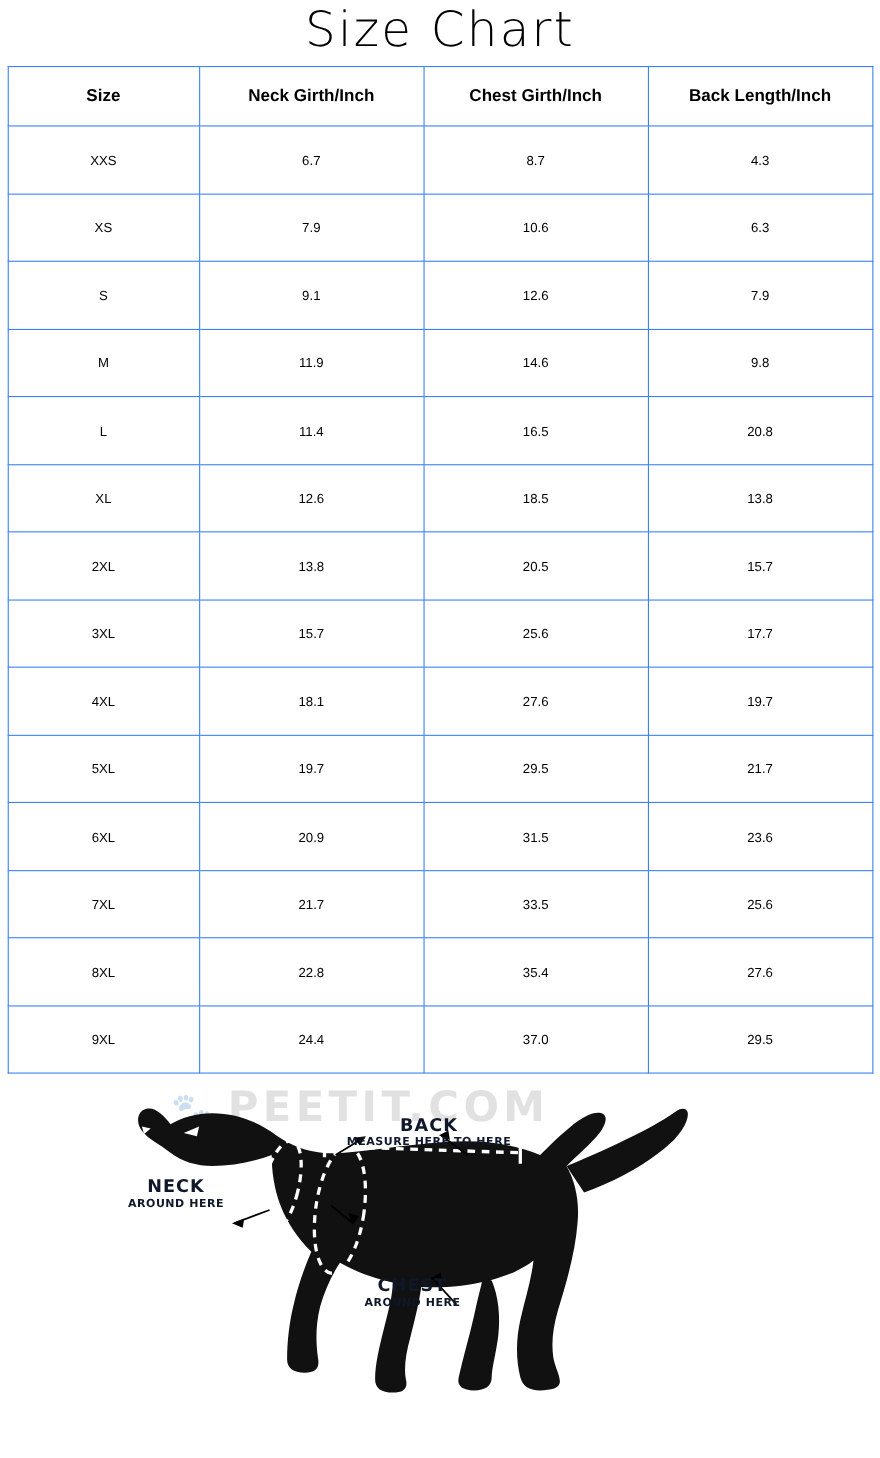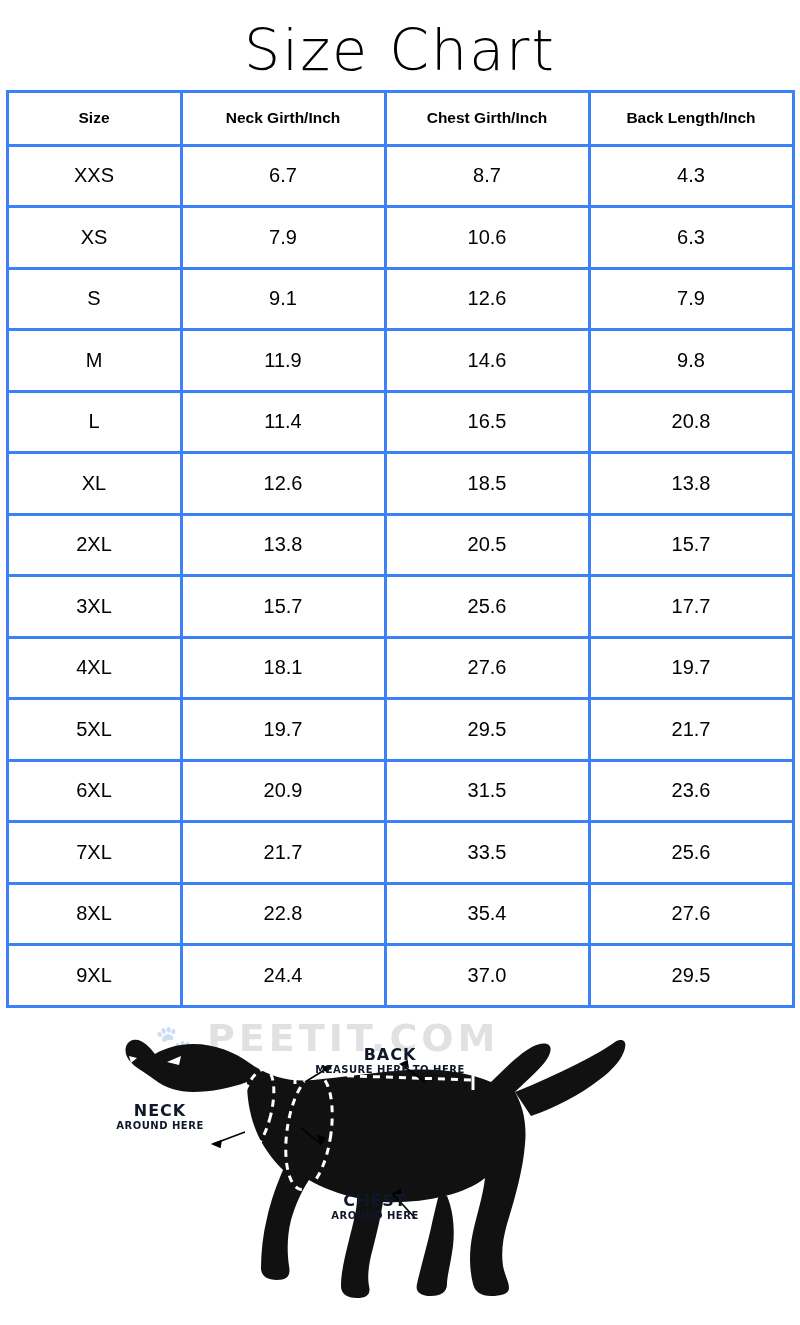--- a/index.html
+++ b/index.html
@@ -13,49 +13,49 @@
     position: relative;
     width: 800px;
     height: 1325px;
     background: #ffffff;
     overflow: hidden;
   }
   .title {
     text-align: center;
     font-family: "DejaVu Sans", sans-serif;
     font-weight: 300;
-    font-size: 57px;
+    font-size: 44px;
     letter-spacing: 2px;
     color: #000000;
-    padding-top: 19px;
+    padding-top: 4px;
     padding-bottom: 8px;
     line-height: 1.1;
   }
   table.size-table {
     width: 786px;
     margin: 0 auto;
     border-collapse: collapse;
     table-layout: fixed;
   }
   table.size-table th,
   table.size-table td {
-    border: 3px solid #3b82f6;
+    border: 1px solid #3b82f6;
     text-align: center;
     vertical-align: middle;
     color: #000000;
     font-weight: normal;
   }
   table.size-table th {
     height: 54px;
     font-size: 15.5px;
     font-weight: 600;
   }
   table.size-table td {
     height: 61.5px;
-    font-size: 20px;
+    font-size: 12px;
   }
   .col-size { width: 174px; }
   .col-neck { width: 204px; }
   .col-chest { width: 204px; }
   .col-back { width: 204px; }
 
   .figure {
     position: relative;
     width: 800px;
     height: 300px;

